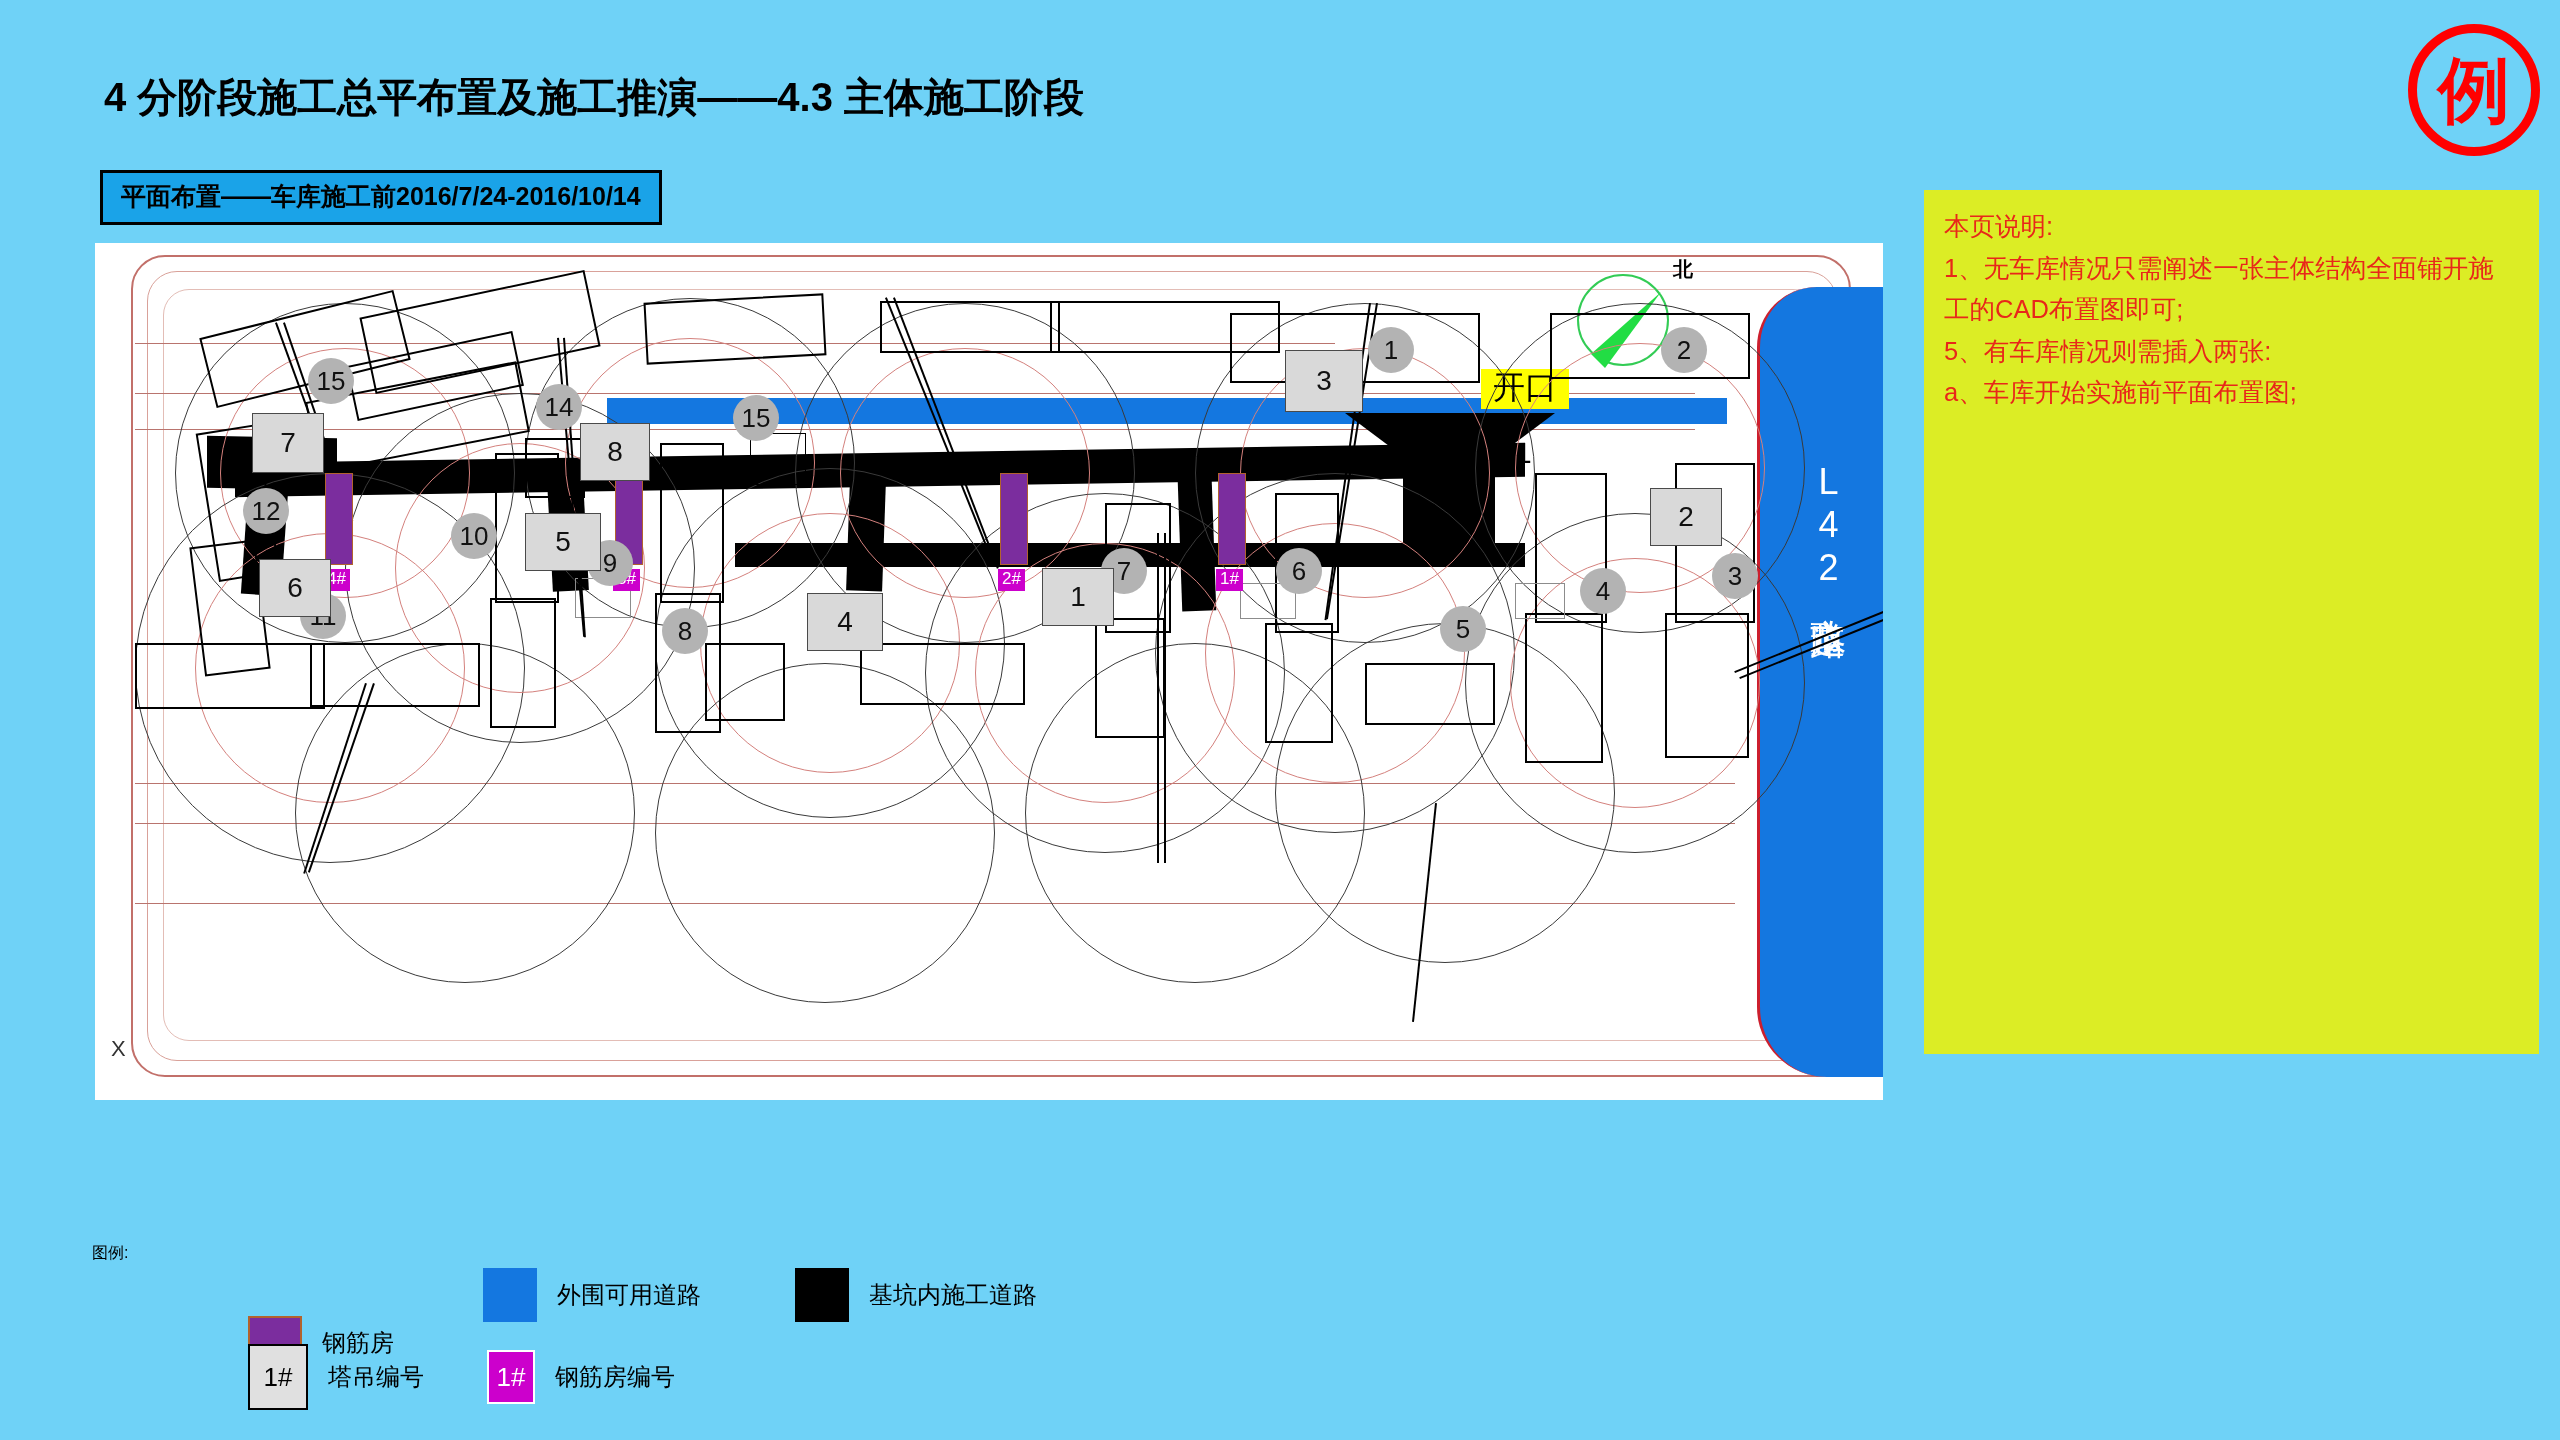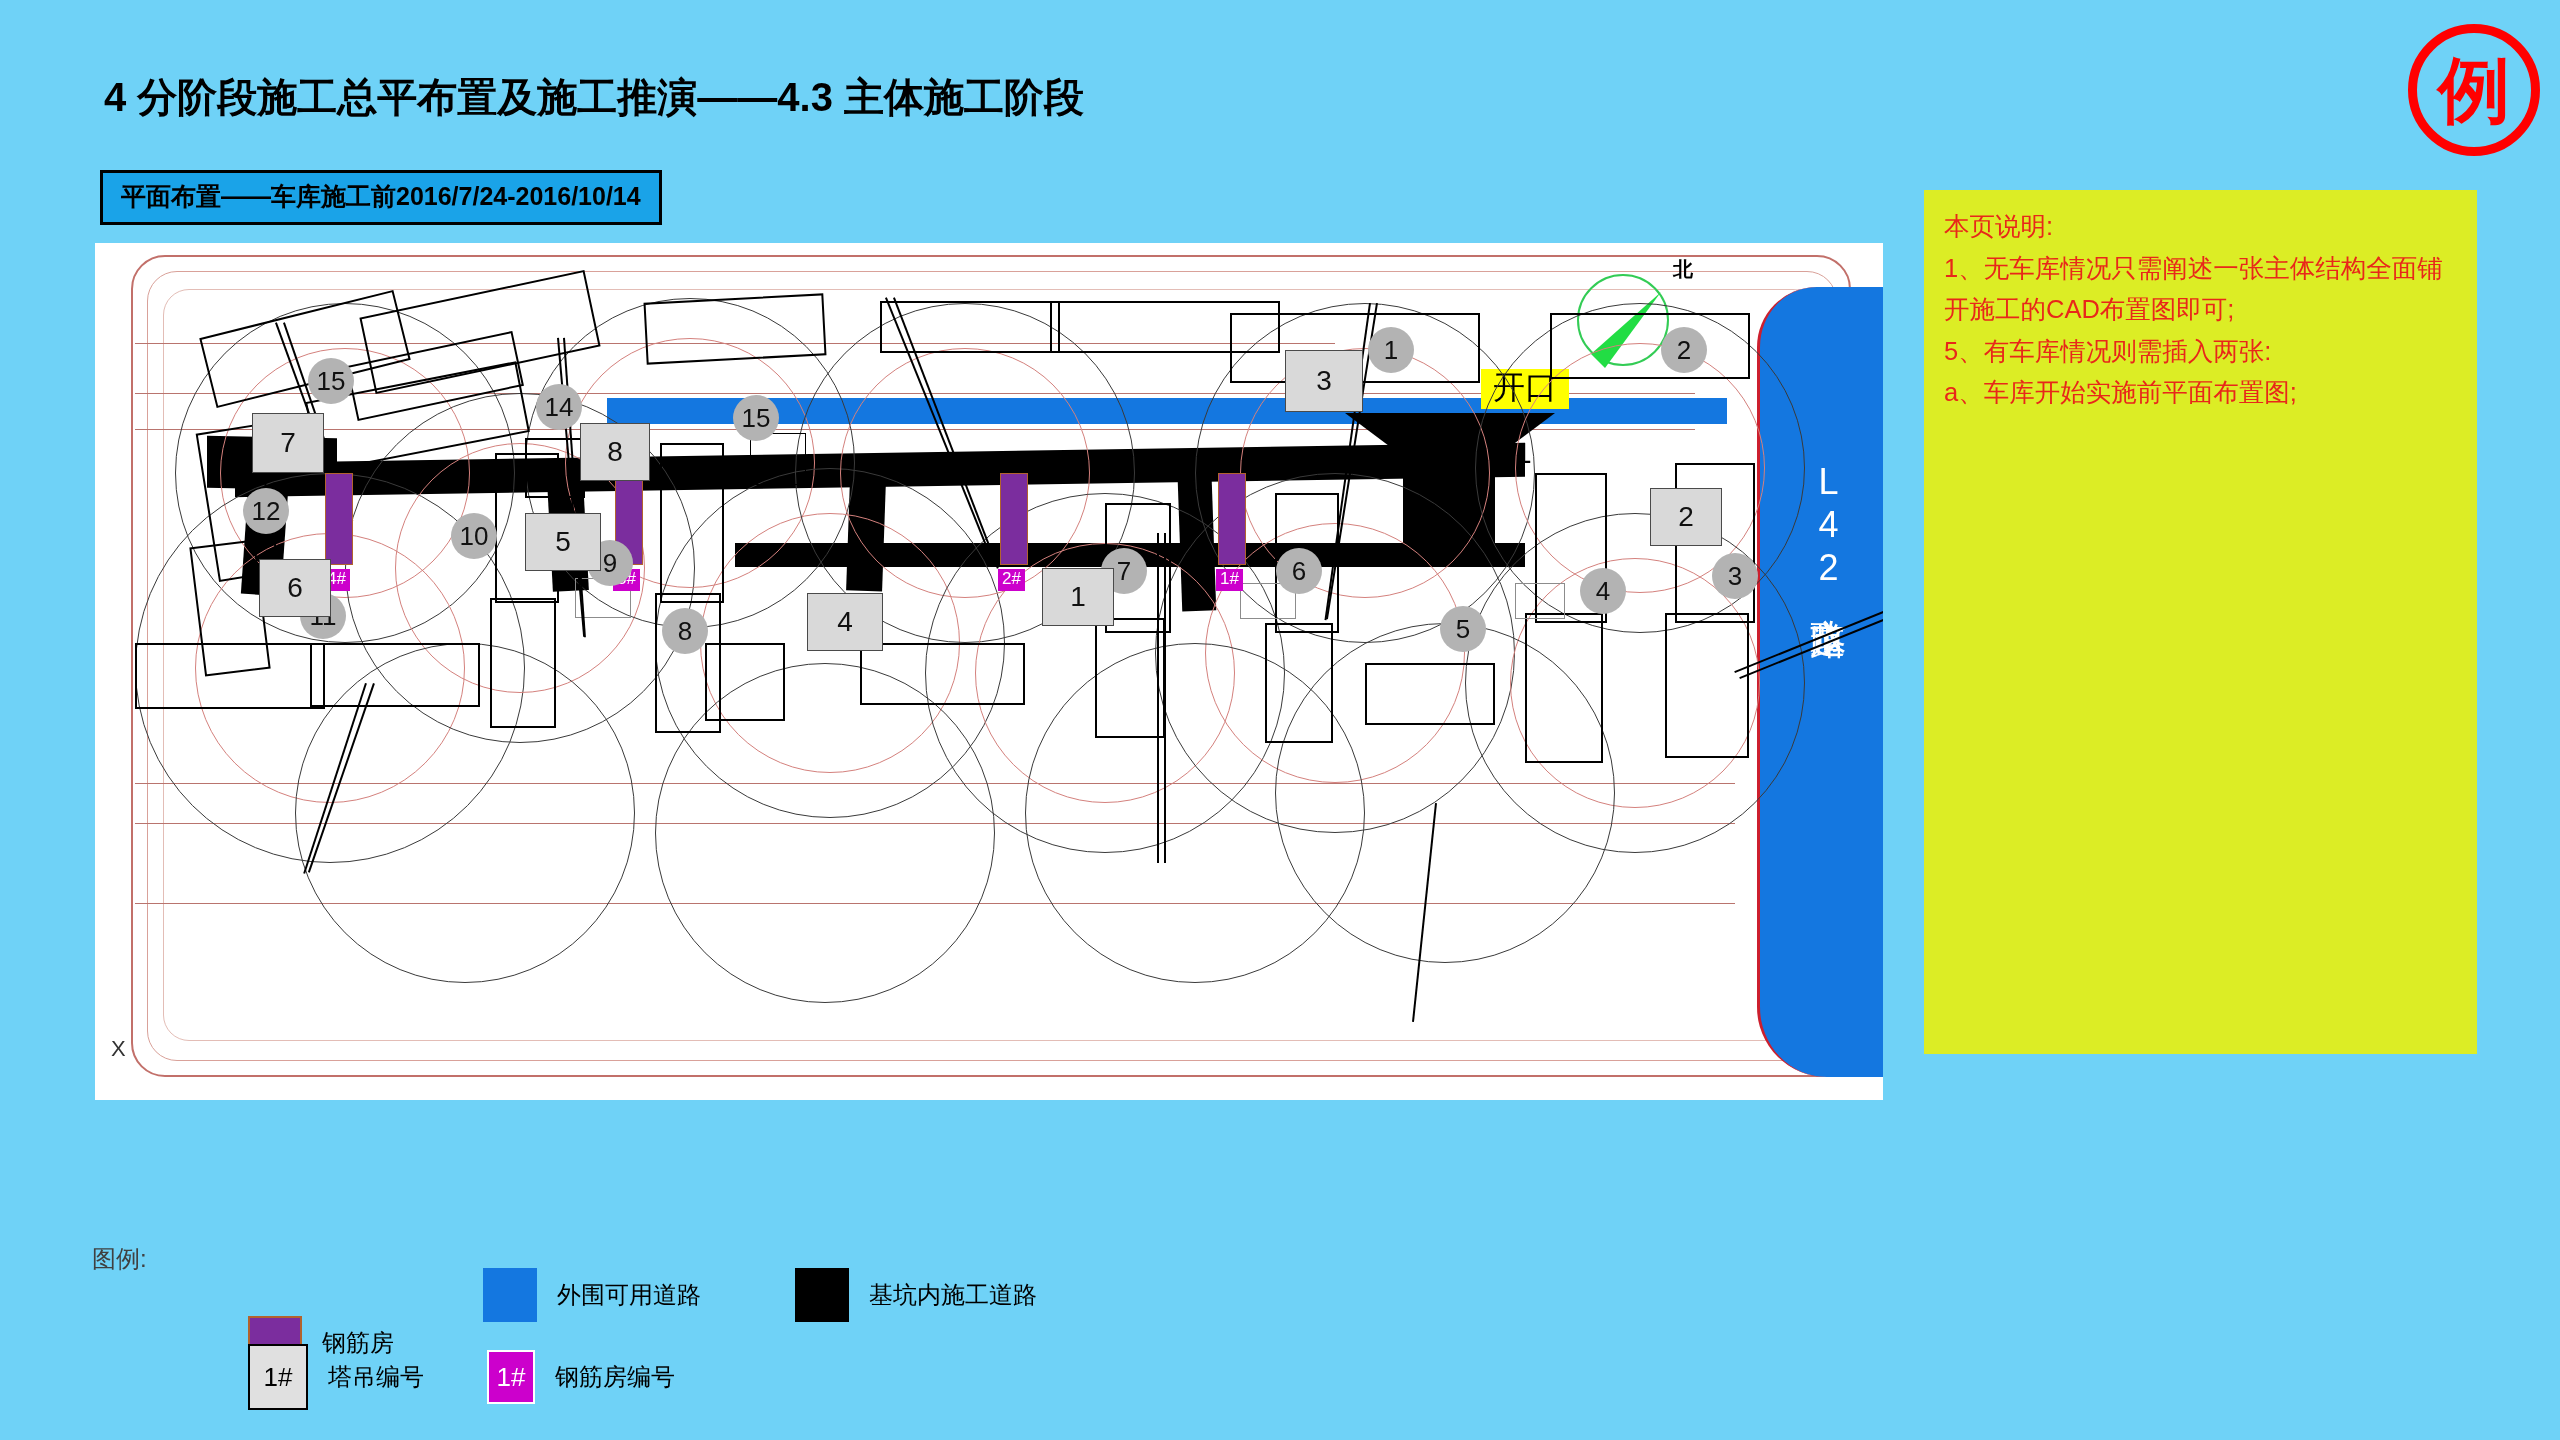--- a/index.html
+++ b/index.html
@@ -146,21 +146,21 @@
 
   
   .contour { position: absolute; height: 0; border-top: 1.4px solid #b9746e; }
 
   
   .jib { position: absolute; background: #000; transform-origin: 0 0; }
 
   
   .legend-title {
     position: absolute; left: 92px; top: 1243px;
-    font-size: 24px; color: #404040;
+    font-size: 16px; color: #000000;
   }
   .legend-row { position: absolute; display: flex; align-items: center; }
   .sw {
     width: 54px; height: 54px; flex: none;
   }
   .sw-purple { background: #7b2d9e; border: 2px solid #b2632e; }
   .sw-blue   { background: #1477e0; }
   .sw-black  { background: #000; }
   .sw-crane  {
     background: #e0e0e0; border: 2px solid #000;
@@ -170,21 +170,21 @@
   .sw-rebarnum {
     background: #cc00cc; border: 2px solid #fff;
     display: flex; align-items: center; justify-content: center;
     font-size: 26px; color: #fff; width: 48px; height: 54px;
   }
   .legend-text { font-size: 24px; color: #000; margin-left: 20px; white-space: nowrap; }
 
   
   .notes {
     position: absolute; left: 1924px; top: 190px;
-    width: 553px; height: 864px;
+    width: 615px; height: 864px;
     background: #dced25;
     padding: 16px 20px 0 20px;
   }
   .notes p {
     color: #e8271a; font-size: 25.5px;
     line-height: 1.63; margin: 0;
     font-family: "Liberation Sans", "DejaVu Sans", sans-serif;
   }
 </style>
 </head>

